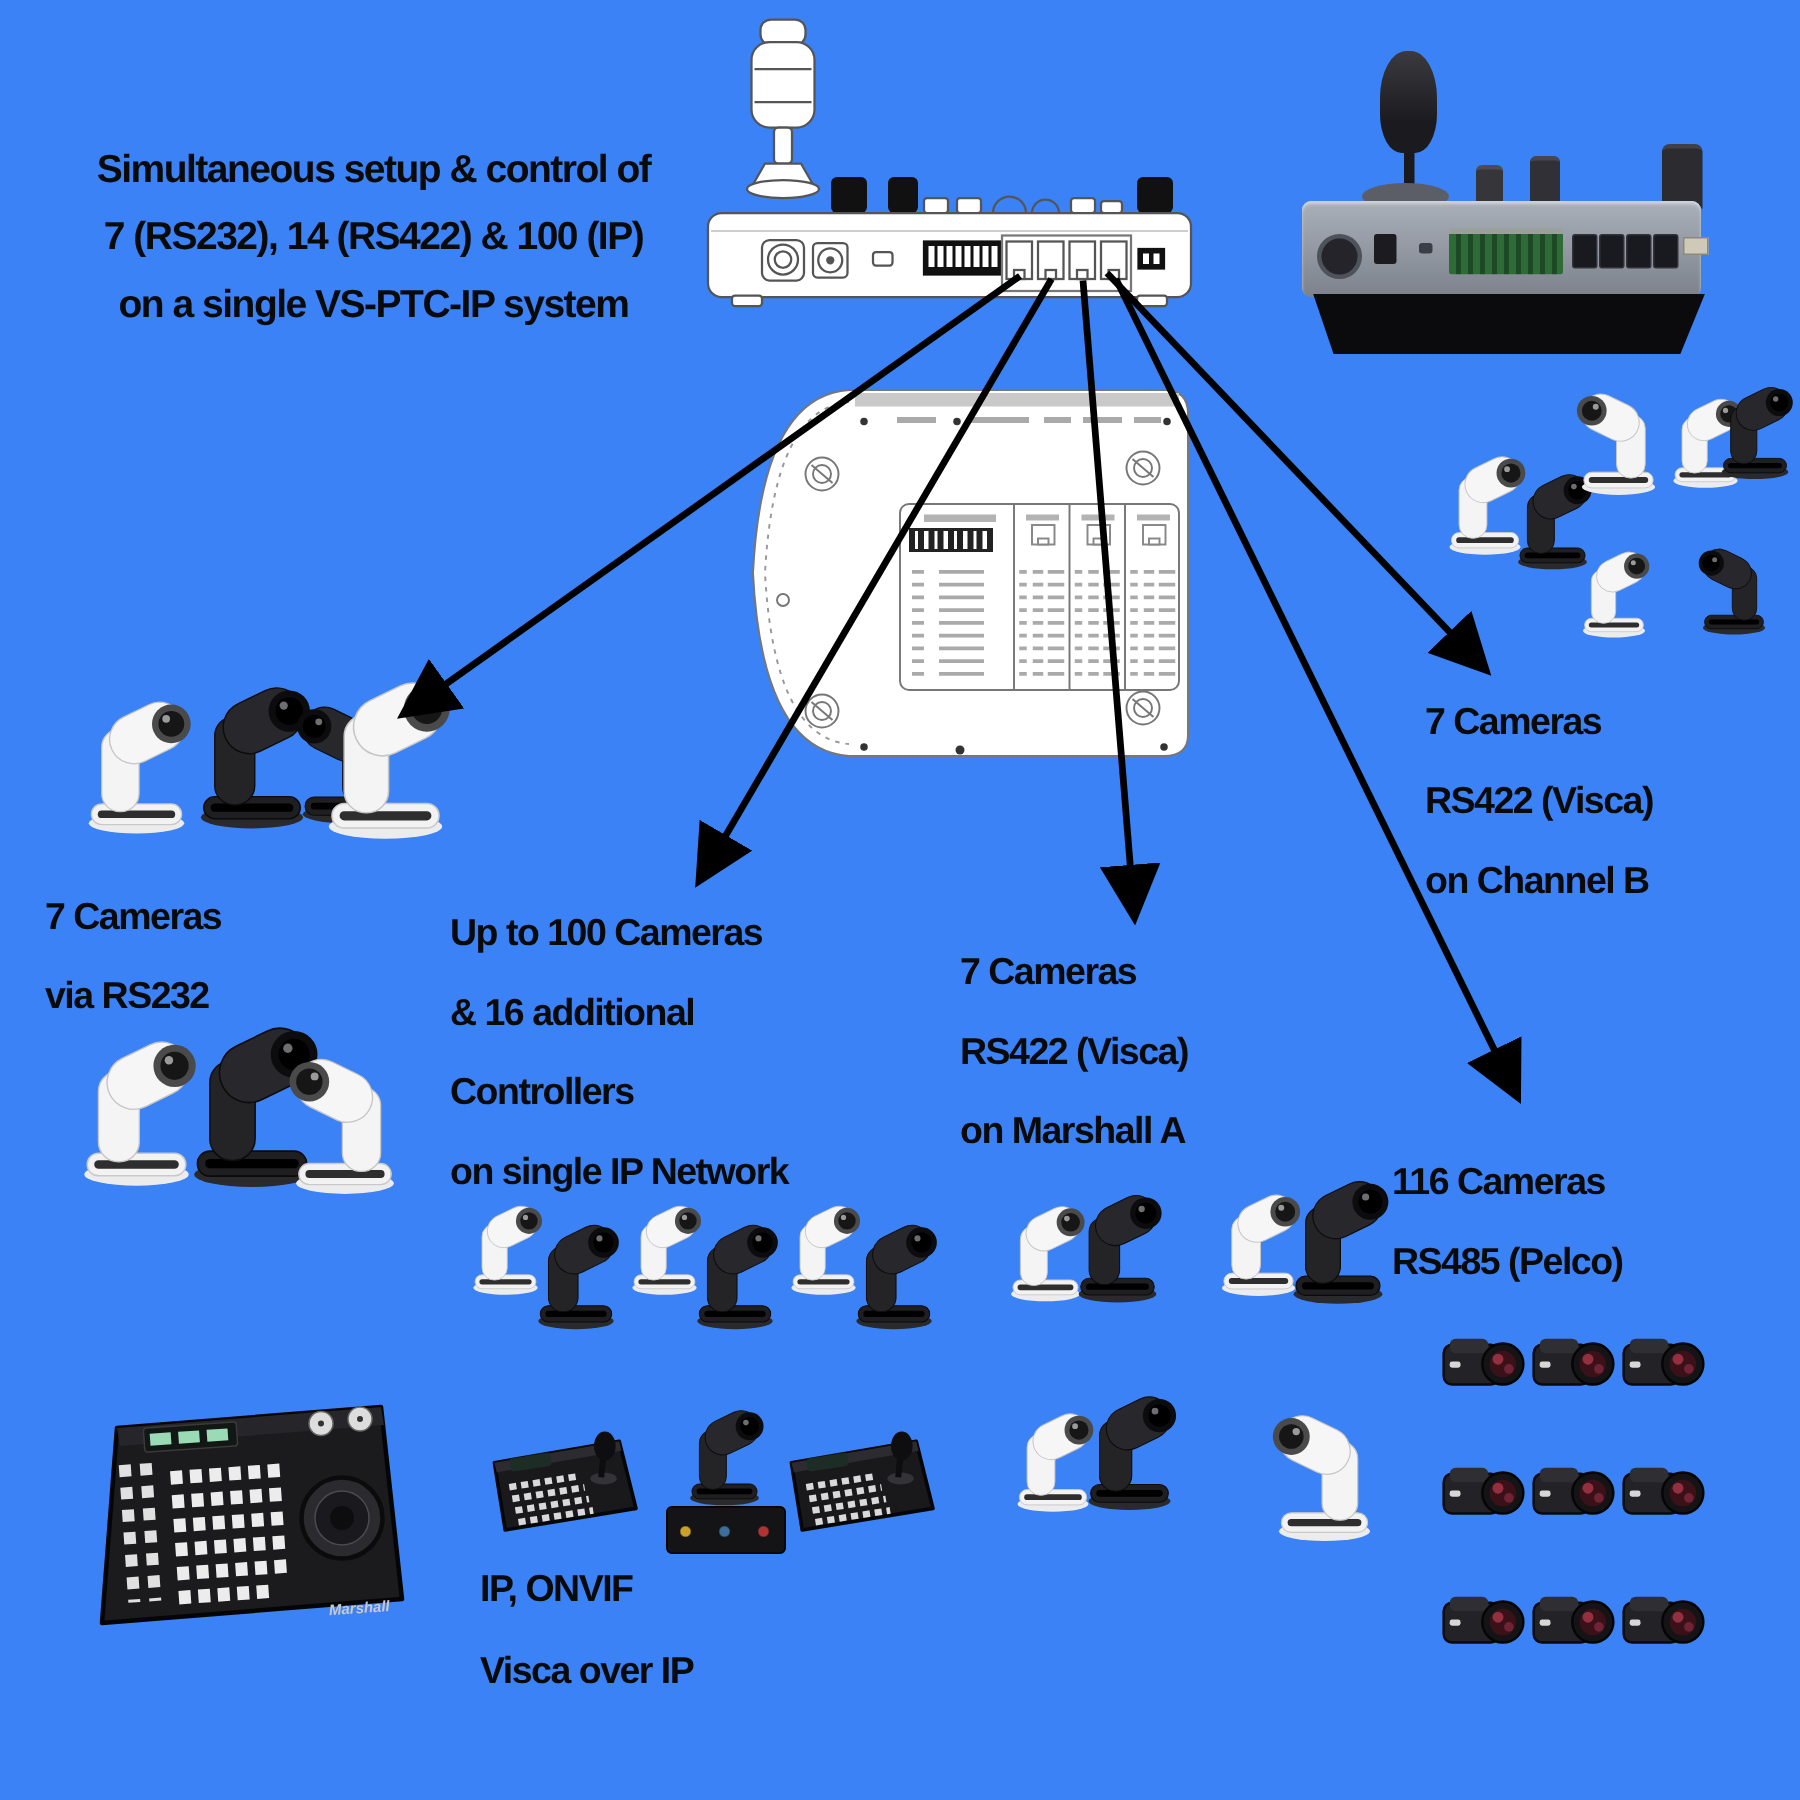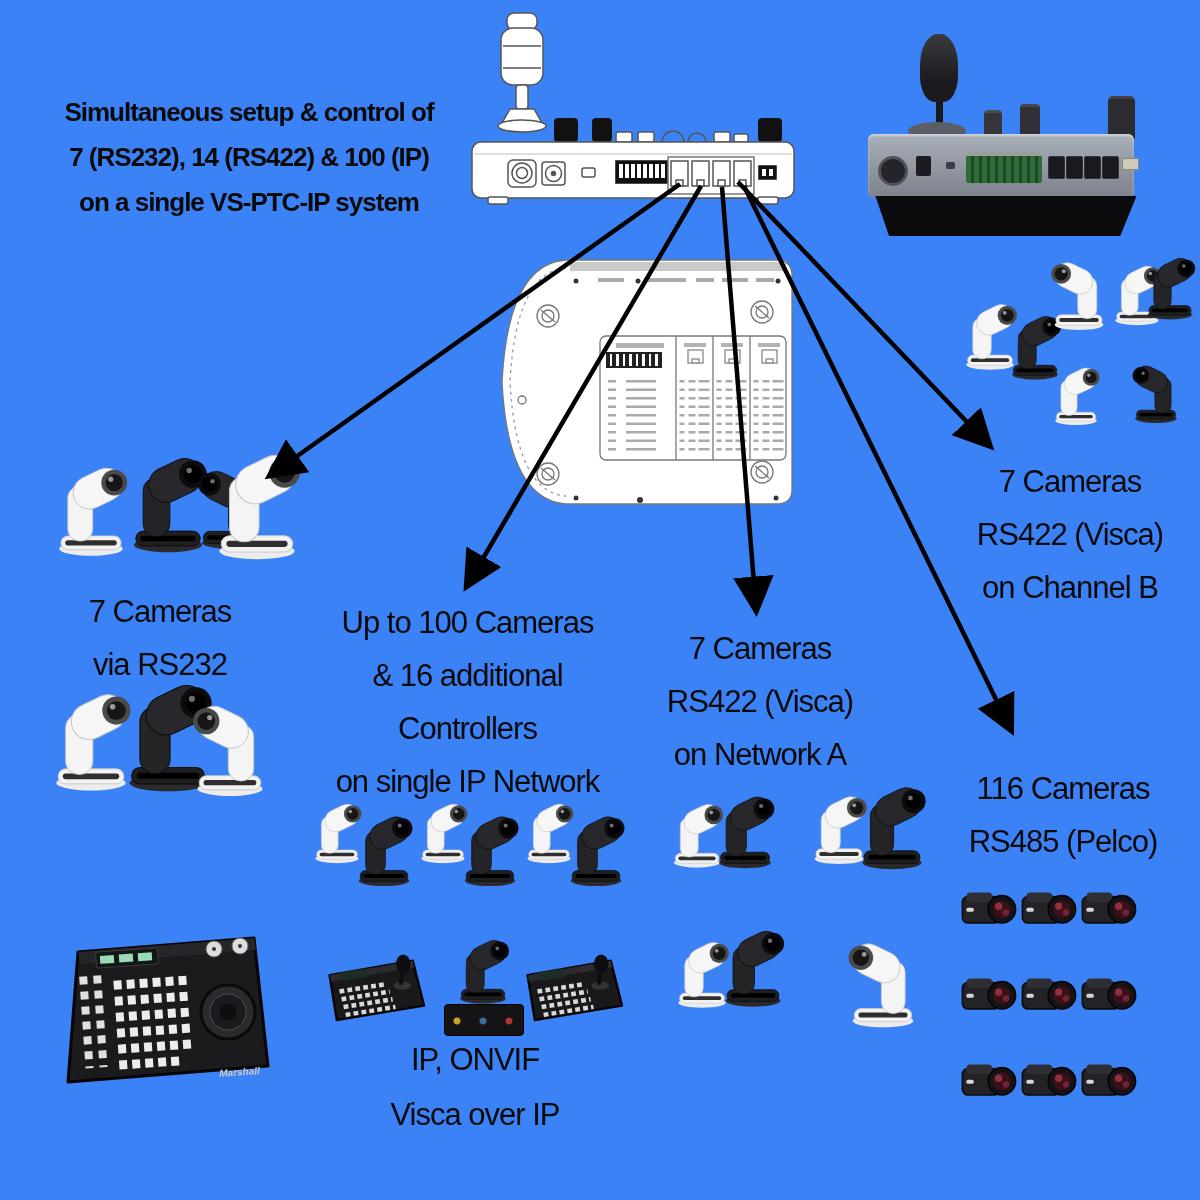--- a/index.html
+++ b/index.html
@@ -3,21 +3,21 @@
 <meta charset="utf-8">
 <style>
   html,body{margin:0;padding:0;background:#fff;}
   .canvas{position:relative;width:1200px;height:1200px;background:#3b82f6;overflow:hidden;
           font-family:"Liberation Sans",sans-serif;color:#000;}
   .abs{position:absolute;}
   
   .intro{position:absolute;left:14px;top:90px;width:470px;text-align:center;
          font-weight:bold;font-size:26px;line-height:45px;letter-spacing:-1px;color:#0a0a0a;}
   .intro div{white-space:nowrap;}
-  .lbl{position:absolute;text-align:center;font-weight:normal;font-size:31px;
+  .lbl{position:absolute;text-align:left;font-weight:bold;font-size:25px;
        line-height:53px;letter-spacing:-1px;color:#0a0a0a;}
   .lbl div{white-space:nowrap;}
   
   .cam{position:absolute;aspect-ratio:100/110;}
   .bcam{position:absolute;aspect-ratio:72/56;}
   .kbd{position:absolute;aspect-ratio:130/95;}
   .flip{transform:scaleX(-1);}
   
   .arrows{position:absolute;left:0;top:0;z-index:6;pointer-events:none;}
   
@@ -344,21 +344,21 @@
     </svg>
 
   <div class="lbl" style="left:320px;top:1032px;width:310px;line-height:55px">
     <div>IP, ONVIF</div>
     <div>Visca over IP</div>
   </div>
 
   <div class="lbl" style="left:640px;top:622px;width:240px">
     <div>7 Cameras</div>
     <div>RS422 (Visca)</div>
-    <div>on Network A</div>
+    <div>on Marshall A</div>
   </div>
   <svg class="cam" style="left:666px;top:800px;width:62px" viewBox="0 0 100 110">
       <use href="#ptz-w"></use>
     </svg>
   <svg class="cam" style="left:710px;top:792px;width:70px" viewBox="0 0 100 110">
       <use href="#ptz-b"></use>
     </svg>
   <svg class="cam" style="left:806px;top:792px;width:66px" viewBox="0 0 100 110">
       <use href="#ptz-w"></use>
     </svg>

